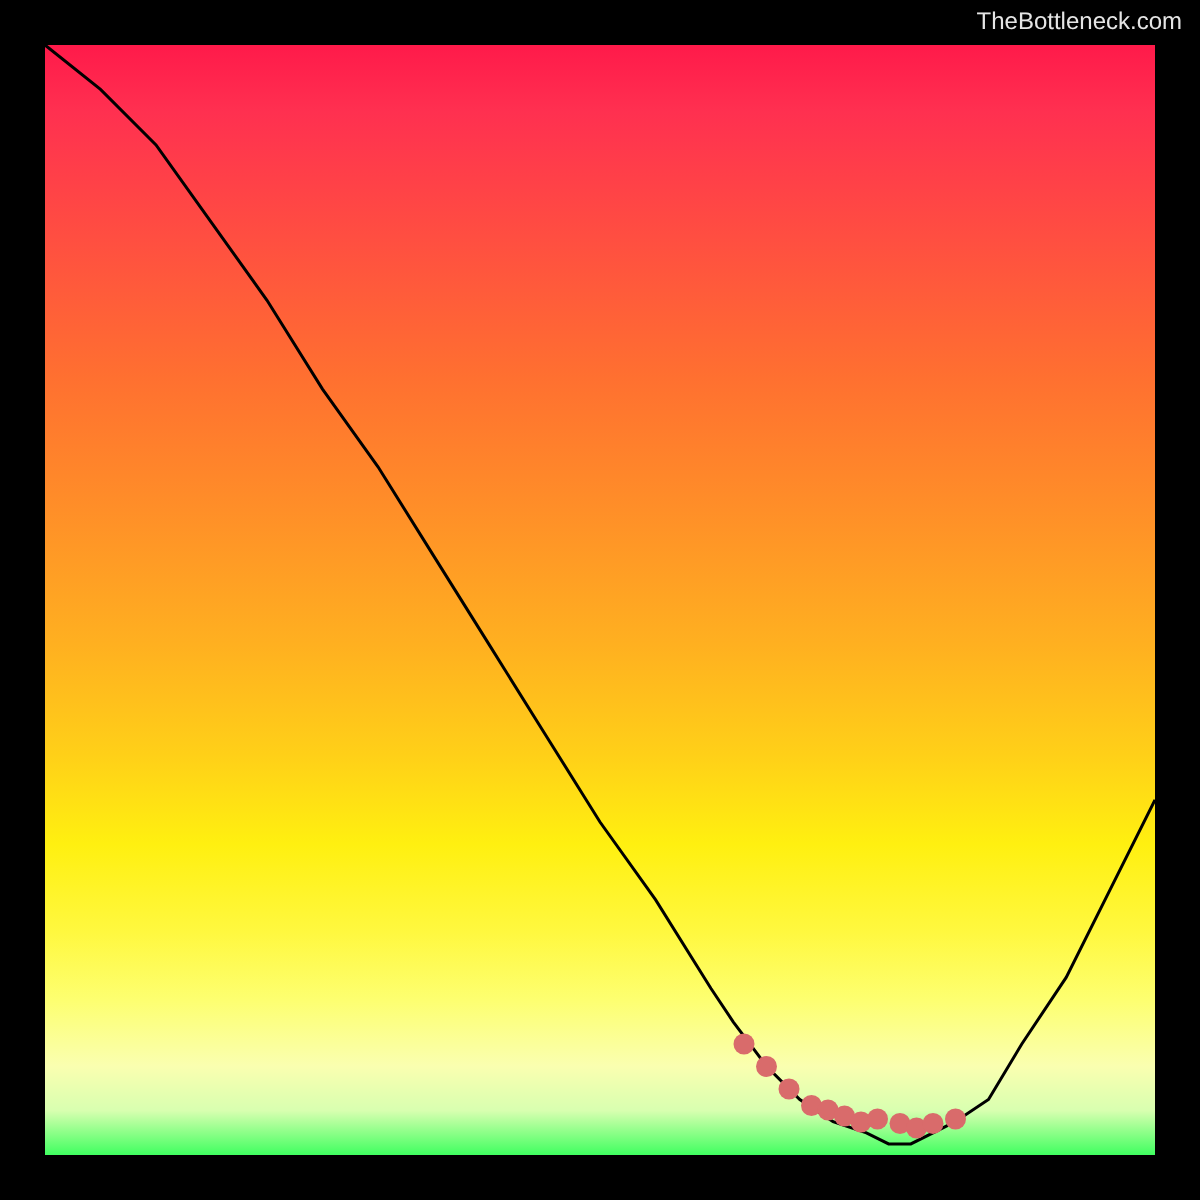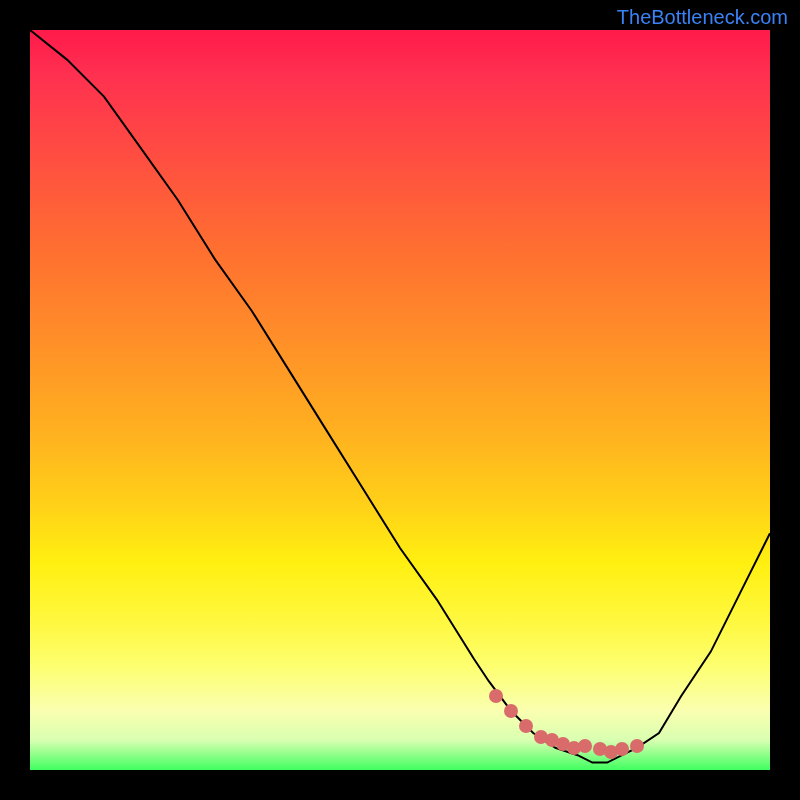--- a/index.html
+++ b/index.html
@@ -7,22 +7,22 @@
     width: 800px;
     height: 800px;
     background: #000;
     position: relative;
     font-family: Arial, sans-serif;
   }
   .watermark {
     position: absolute;
     top: 6px;
     right: 12px;
-    color: #3b82f6;
-    font-size: 20px;
+    color: #e5e5e5;
+    font-size: 16px;
     font-weight: 500;
     z-index: 10;
   }
   .plot-area {
     position: absolute;
     left: 30px;
     top: 30px;
     width: 740px;
     height: 740px;
     background: linear-gradient(to bottom,

